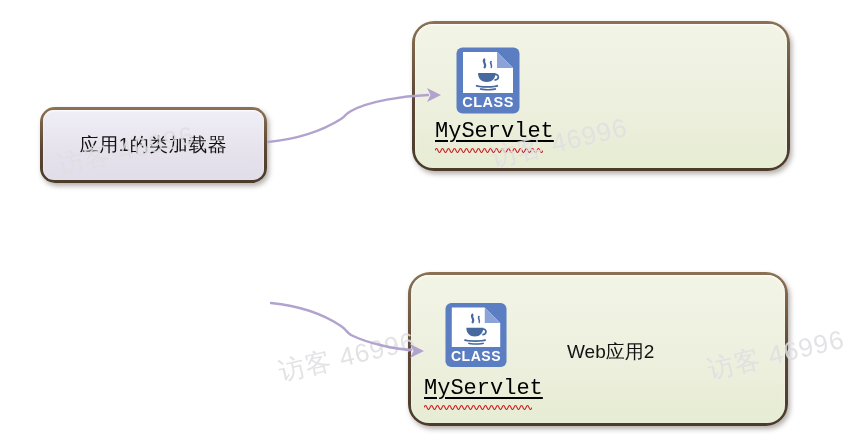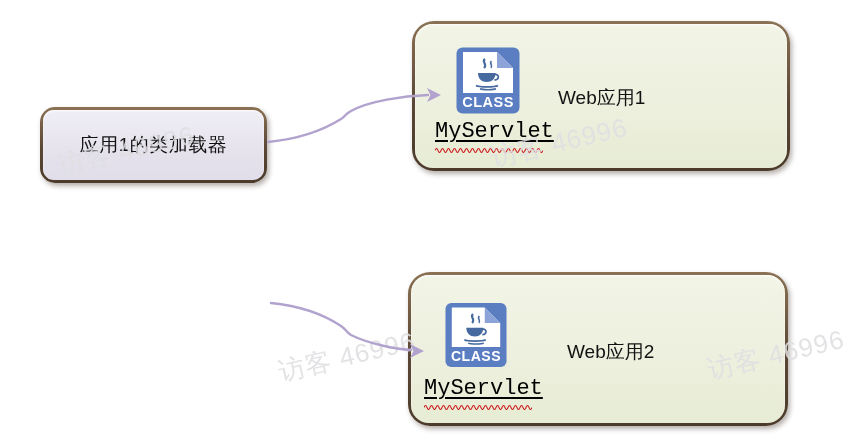--- a/index.html
+++ b/index.html
@@ -81,21 +81,20 @@
         <g stroke="#46699f" fill="none">
           <path d="M29 12 c-4 3 3 5 -1 9" stroke-width="2.2"></path>
           <path d="M35.5 14 c-3 2.5 2 4 -0.5 7" stroke-width="1.6"></path>
           <path d="M39 27.5 c4.5 -0.5 4.5 5.5 -0.5 5.5" stroke-width="1.8"></path>
           <path d="M20 38.5 c3 1.8 19 1.8 22 0" stroke-width="1.8"></path>
           <path d="M24 41.8 c2.5 1.2 13.5 1.2 16 0" stroke-width="1.5"></path>
         </g>
         <path d="M22 26 h17.5 c0 6 -3.8 9 -8.75 9 s-8.75 -3 -8.75 -9 z" fill="#46699f"></path>
         <text x="32" y="60" text-anchor="middle" font-size="14.5" font-weight="bold" fill="#ffffff" letter-spacing="0.5" font-family="'Liberation Sans',sans-serif">CLASS</text>
       </svg>
-      <div class="webapp-title" style="left:143px;top:63px;">Web应用1</div>
       <div class="myservlet" style="left:20px;top:97px;">
         <span class="ms-text">MyServlet</span>
         <svg class="wave" width="108" height="7" viewBox="0 0 108 7">
           <path fill="none" stroke="#cc2222" stroke-width="1.1" d="M0 4.5 q1.5 -4 3 0 q1.5 4 3 0 q1.5 -4 3 0 q1.5 4 3 0 q1.5 -4 3 0 q1.5 4 3 0 q1.5 -4 3 0 q1.5 4 3 0 q1.5 -4 3 0 q1.5 4 3 0 q1.5 -4 3 0 q1.5 4 3 0 q1.5 -4 3 0 q1.5 4 3 0 q1.5 -4 3 0 q1.5 4 3 0 q1.5 -4 3 0 q1.5 4 3 0 q1.5 -4 3 0 q1.5 4 3 0 q1.5 -4 3 0 q1.5 4 3 0 q1.5 -4 3 0 q1.5 4 3 0 q1.5 -4 3 0 q1.5 4 3 0 q1.5 -4 3 0 q1.5 4 3 0 q1.5 -4 3 0 q1.5 4 3 0 q1.5 -4 3 0 q1.5 4 3 0 q1.5 -4 3 0 q1.5 4 3 0 q1.5 -4 3 0 q1.5 4 3 0"></path>
         </svg>
       </div>
     </div>
   </div>
 
   <div class="nodebox webapp-box" style="left:408px;top:272px;width:380px;height:154px;">

